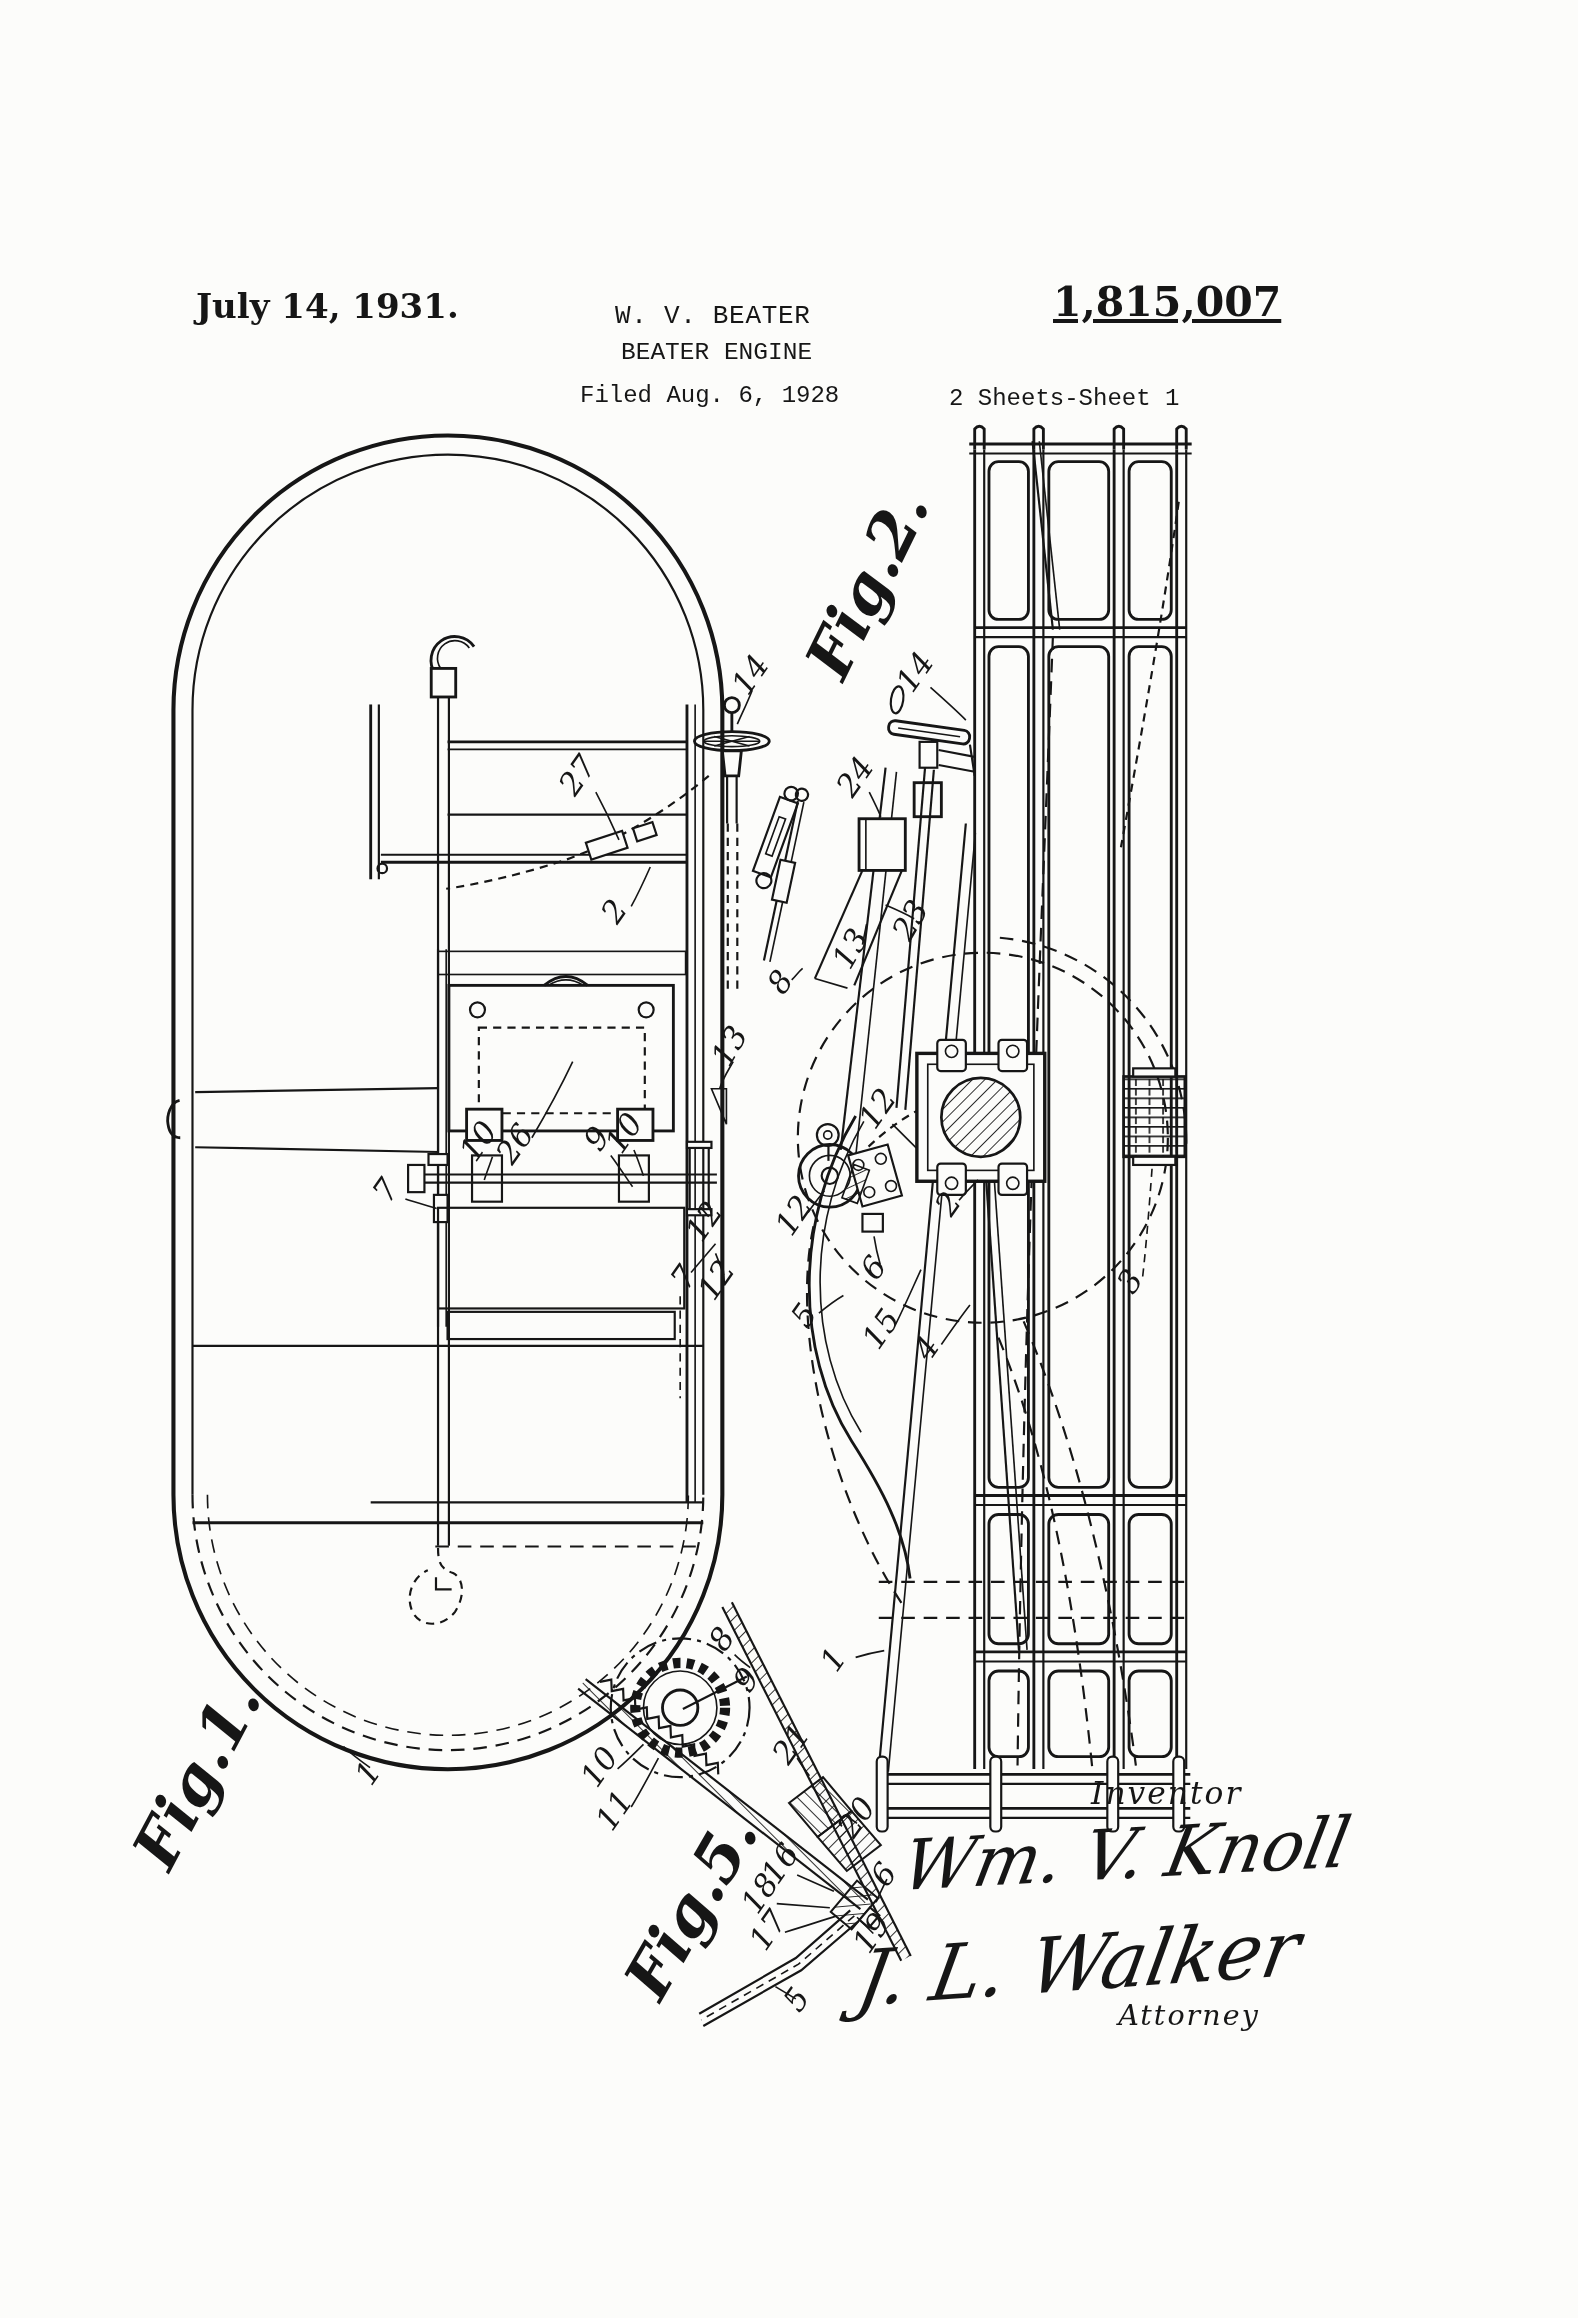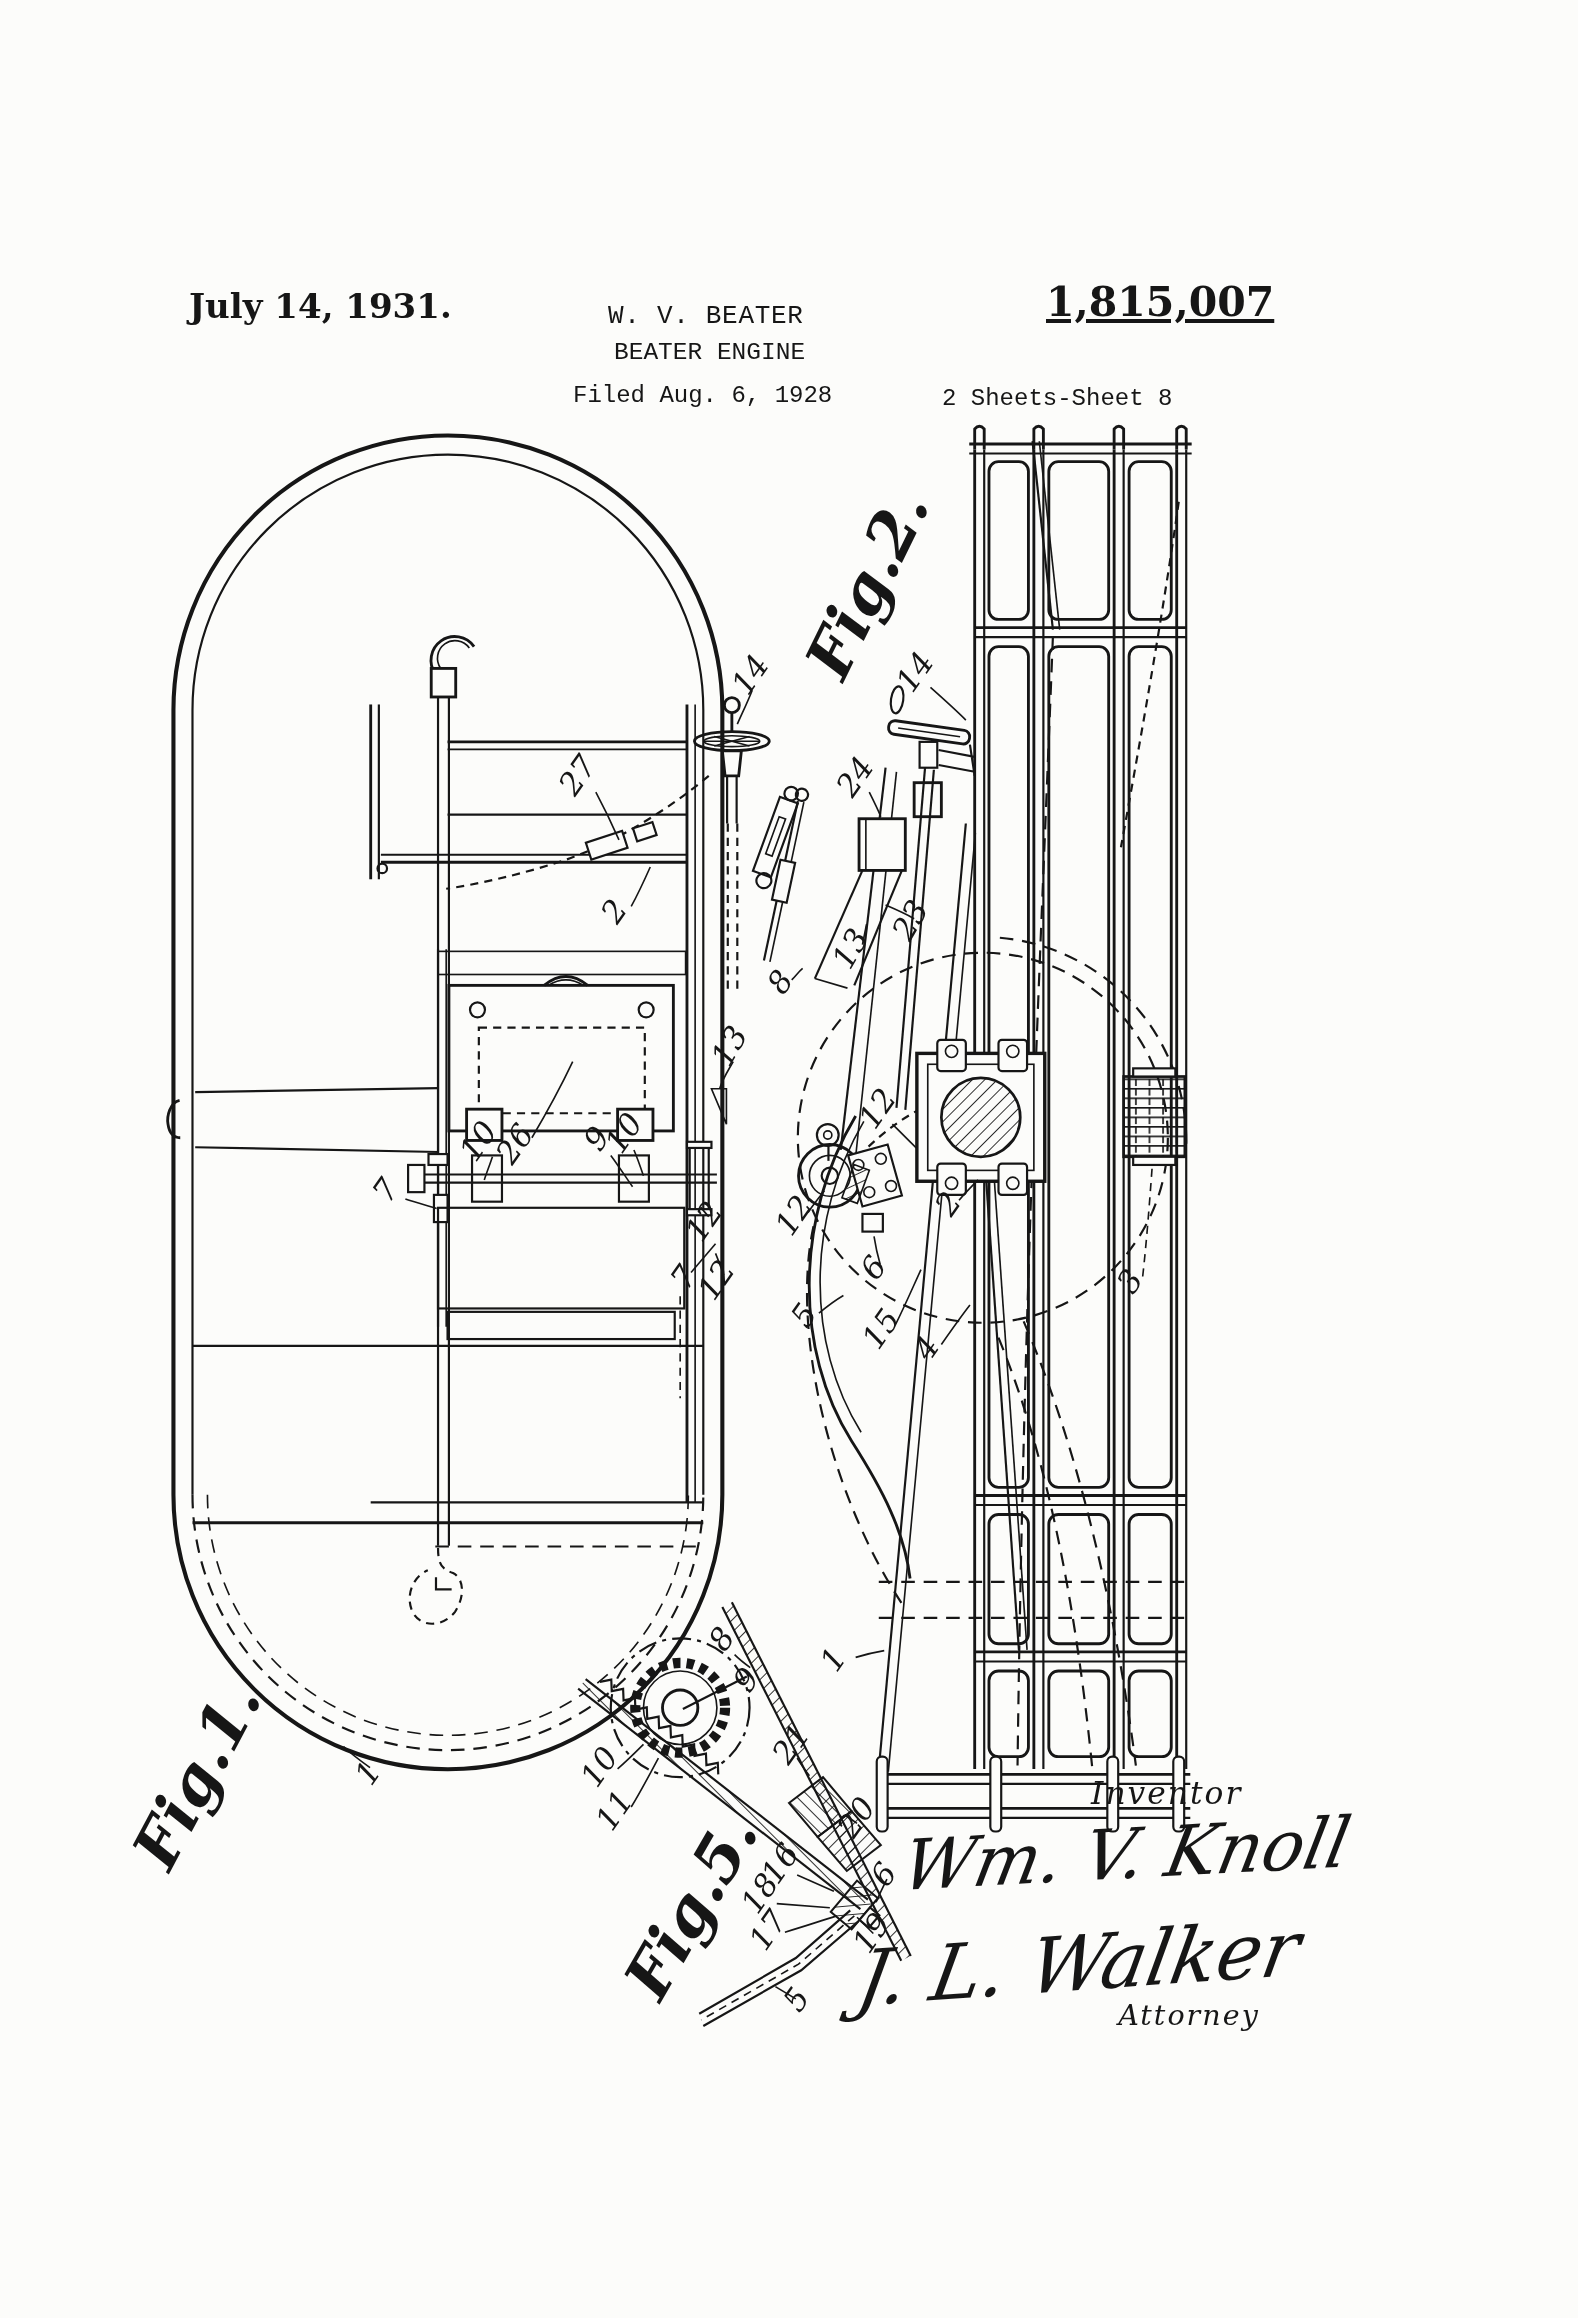--- a/index.html
+++ b/index.html
@@ -1,18 +1,18 @@
 <!DOCTYPE html>
 <html style="font-size:11px"><head>
 <meta charset="utf-8">
 <style>
   html,body{margin:0;padding:0;background:#e8e8e4;}
   .sheet{position:relative;width:1578px;height:2319px;background:#fcfcfa;overflow:hidden;
          font-family:"Liberation Serif","DejaVu Serif",serif;color:#161616;}
-  .hdr{position:absolute;white-space:pre;}
+  .hdr{position:absolute;white-space:pre;margin-left:7px;}
   .hdr-date{left:189px;top:286px;font:bold 34px "DejaVu Serif",serif;}
   .hdr-name{left:608px;top:301px;font:26px "Liberation Mono","DejaVu Sans Mono",monospace;letter-spacing:0.7px;}
   .hdr-num{left:1046px;top:278px;font:bold 41px "DejaVu Serif",serif;text-decoration:underline;}
   .hdr-title{left:614px;top:339px;font:24.5px "Liberation Mono","DejaVu Sans Mono",monospace;}
   .hdr-filed{left:573px;top:382px;font:24px "Liberation Mono","DejaVu Sans Mono",monospace;}
   .hdr-sheet{left:942px;top:385px;font:24px "Liberation Mono","DejaVu Sans Mono",monospace;}
   svg{position:absolute;left:0;top:0;}
   .s2{stroke:#161616;stroke-width:2.4;fill:none;}
   .s3{stroke:#161616;stroke-width:3.2;fill:none;}
   .s4{stroke:#161616;stroke-width:4.2;fill:none;}
@@ -29,21 +29,21 @@
 </head>
 <body>
 
 <div class="sheet">
 
   <div class="hdr hdr-date">July 14, 1931.</div>
   <div class="hdr hdr-name">W. V. BEATER</div>
   <div class="hdr hdr-num">1,815,007</div>
   <div class="hdr hdr-title">BEATER ENGINE</div>
   <div class="hdr hdr-filed">Filed Aug. 6, 1928</div>
-  <div class="hdr hdr-sheet">2 Sheets-Sheet 8</div>
+  <div class="hdr hdr-sheet">2 Sheets-Sheet 1</div>
 
   <svg width="1578" height="2319" viewBox="0 0 2320 3408">
     <defs>
       <pattern id="pHA" width="13" height="13" patternUnits="userSpaceOnUse" patternTransform="rotate(45)">
         <line x1="0" y1="0" x2="0" y2="13" stroke="#161616" stroke-width="2.6"></line>
       </pattern>
       <pattern id="pHB" width="13" height="13" patternUnits="userSpaceOnUse" patternTransform="rotate(-45)">
         <line x1="0" y1="0" x2="0" y2="13" stroke="#161616" stroke-width="2.6"></line>
       </pattern>
       <pattern id="pV" width="9" height="12" patternUnits="userSpaceOnUse">

